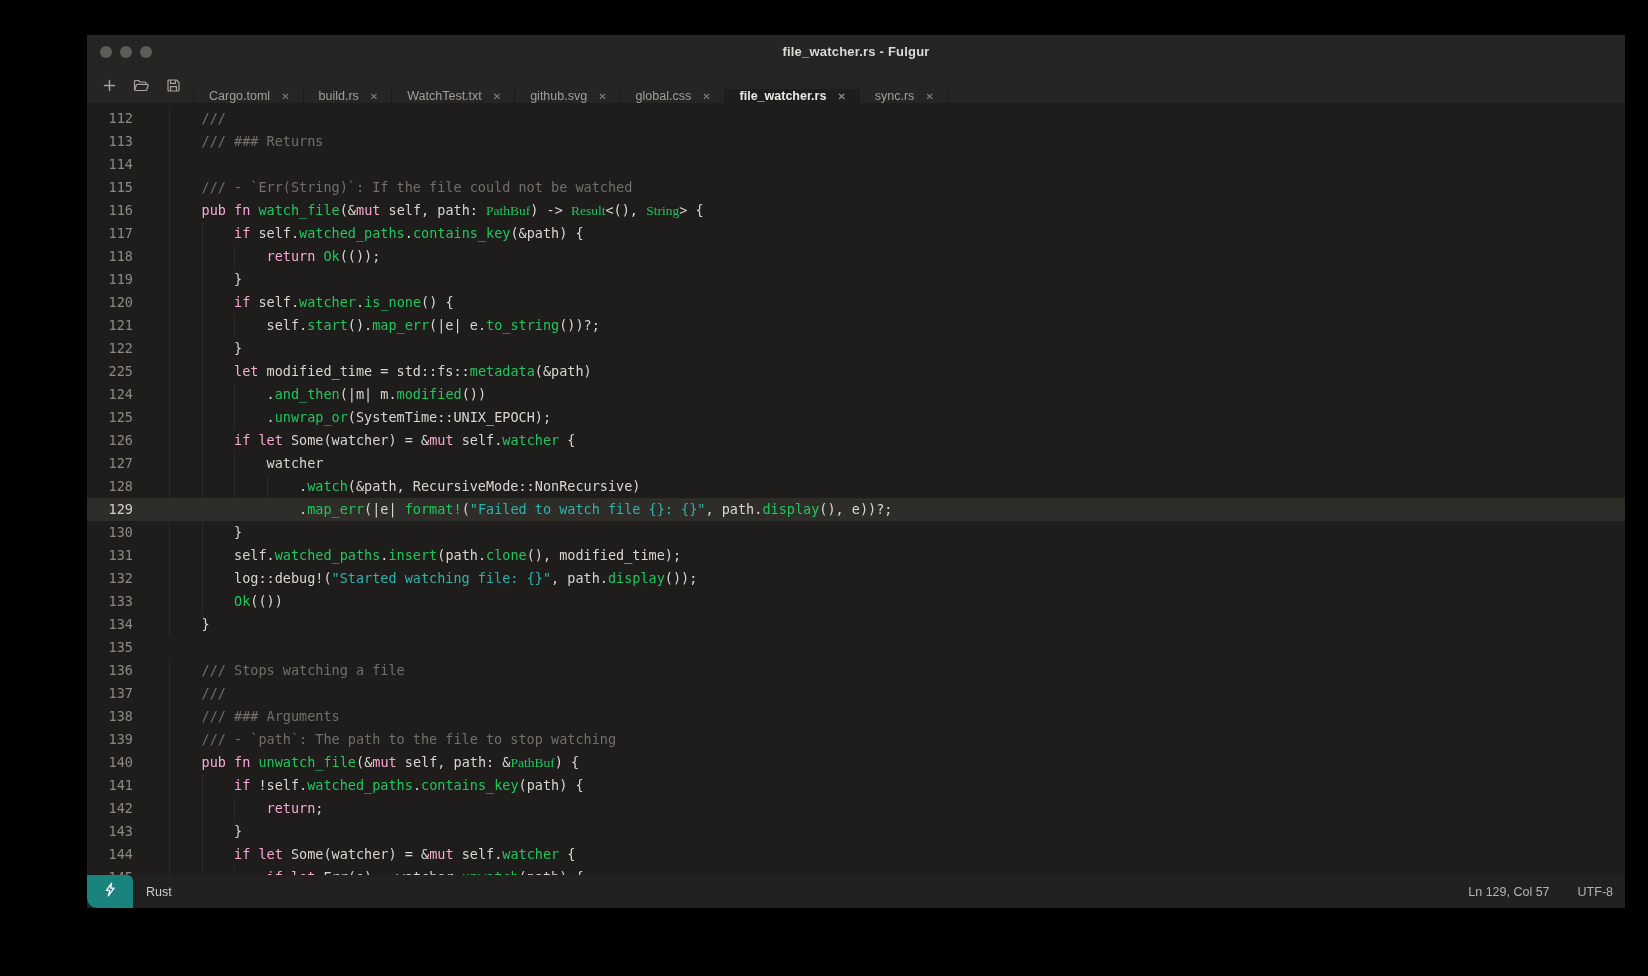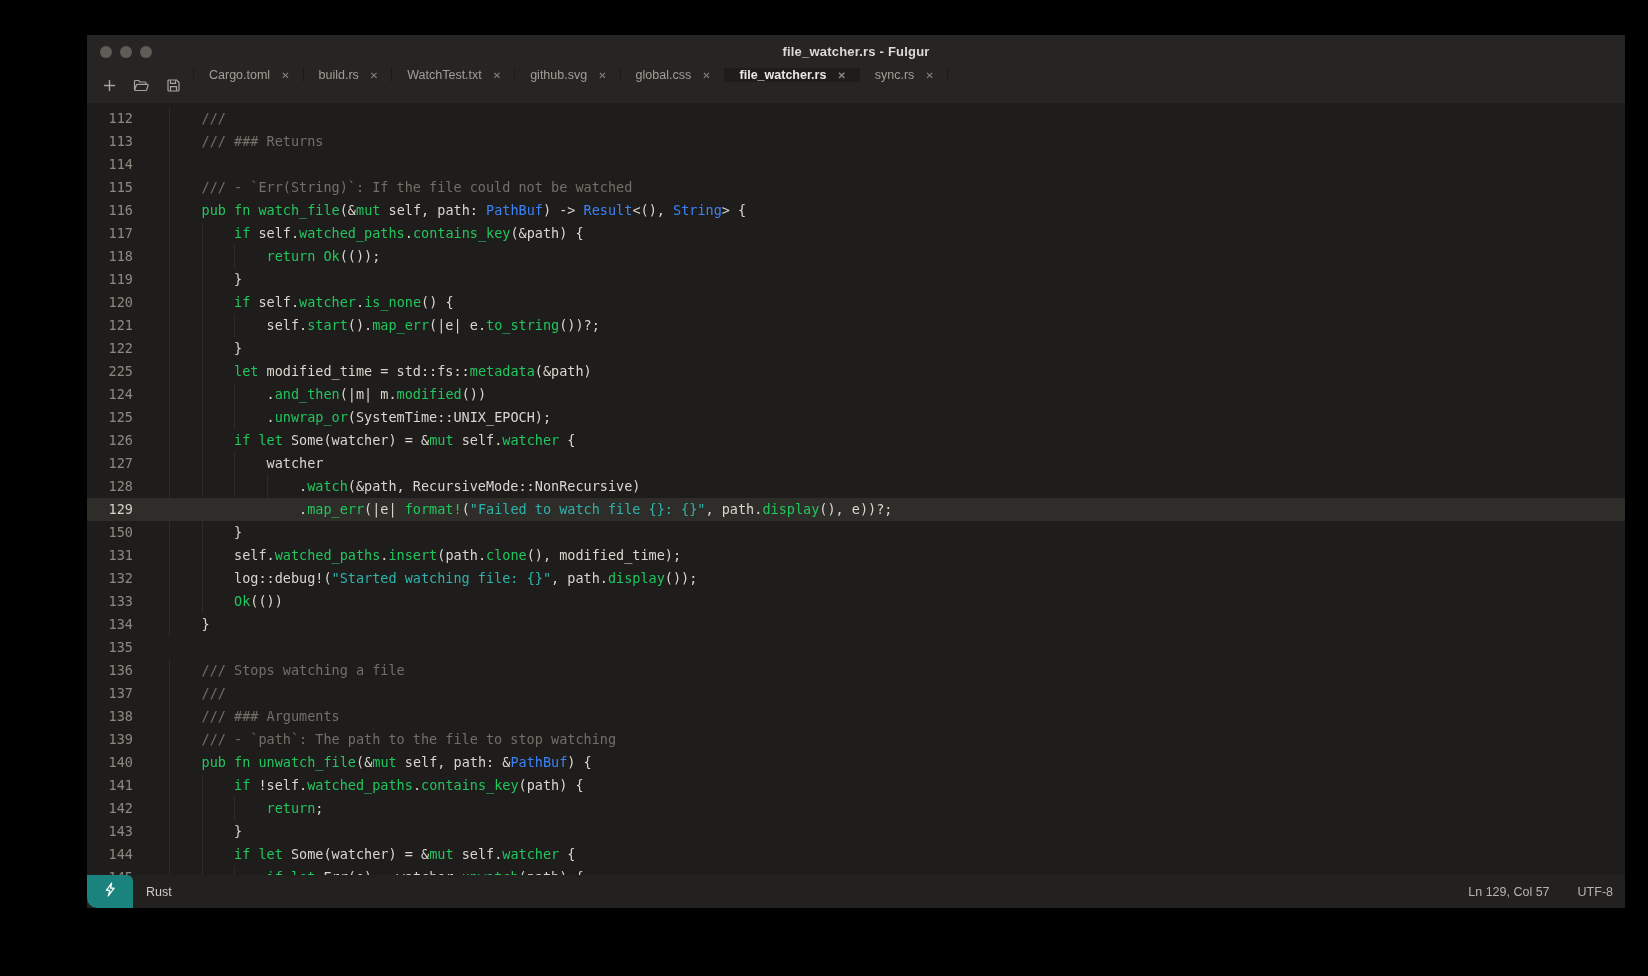--- a/index.html
+++ b/index.html
@@ -12,40 +12,40 @@
     align-items:center;justify-content:center;}
   .traffic{position:absolute;left:13px;top:0;height:100%;display:flex;align-items:center;gap:8px;}
   .dot{width:12px;height:12px;border-radius:50%;background:#5e5c56;}
   .title{color:#dbd9d3;font-size:13px;font-weight:600;letter-spacing:.2px;}
   
   .tabbar{height:35px;flex:none;background:#272523;display:flex;align-items:stretch;}
   .toolbtns{display:flex;align-items:center;padding:0 6px 0 8px;gap:4px;}
   .toolbtn{width:28px;height:26px;display:flex;align-items:center;justify-content:center;
     border-radius:5px;color:#a5a39b;}
   .toolbtn svg{display:block;}
-  .tabs{display:flex;align-items:flex-start;}
+  .tabs{display:flex;align-items:flex-end;}
   .tab{display:flex;align-items:center;gap:11px;padding:0 13px 0 15px;font-size:12.5px;
     color:#a09e96;border-left:1px solid #1c1b19;white-space:nowrap;}
   .tab:last-child{border-right:1px solid #1c1b19;}
   .tab.active{background:#1e1d1b;color:#e9e7e1;font-weight:bold;}
   .tab .close{font-size:10px;color:#8a887f;line-height:1;padding-top:1px;}
   
   .editor{flex:1;background:#1e1d1b;overflow:hidden;padding-top:4px;
     font-family:"DejaVu Sans Mono","Liberation Mono",monospace;font-size:13.5px;}
   .row{display:flex;height:23px;line-height:23px;justify-content:center;}
   .row.hl{background:#2f2d29;}
   .num{flex:none;width:46px;text-align:right;color:#8c8a80;user-select:none;}
   .row.hl .num{color:#d3d1c9;}
   .code{margin-left:36px;white-space:pre;position:relative;flex:1;color:#d8d6ce;}
   .g{position:absolute;top:0;bottom:0;width:1px;background:#2d2b27;}
   .row.hl .g{background:transparent;}
   .tk-d{color:#d8d6ce;}
-  .tk-k{color:#22c55e;}
+  .tk-k{color:#f9a8d4;}
   .tk-f{color:#22c55e;}
-  .tk-t{color:#3b82f6;}
+  .tk-t{color:#22c55e;font-family:Liberation Serif, serif;}
   .tk-s{color:#2eb3ac;}
   .tk-c{color:#716f67;}
   
   .statusbar{height:33px;flex:none;background:#23211f;display:flex;align-items:center;position:relative;}
   .lang-badge{width:46px;height:33px;background:#1b837d;border-radius:0 6px 0 10px;
     display:flex;align-items:center;justify-content:center;flex:none;}
   .lang-label{margin-left:13px;color:#cdcbc5;font-size:12.5px;}
   .status-right{position:absolute;right:12px;top:0;height:100%;display:flex;align-items:center;
     gap:28px;color:#b6b4ae;font-size:12.5px;}
 </style>
@@ -181,21 +181,21 @@
       </div>
       <div class="row">
         <span class="num">128</span>
         <span class="code"><span class="g" style="left: calc(0ch);"></span><span class="g" style="left: calc(4ch);"></span><span class="g" style="left: calc(8ch);"></span><span class="g" style="left: calc(12ch);"></span><span class="tk-d">                .</span><span class="tk-f">watch</span><span class="tk-d">(&amp;path, RecursiveMode::NonRecursive)</span></span>
       </div>
       <div class="row hl">
         <span class="num">129</span>
         <span class="code"><span class="g" style="left: calc(0ch);"></span><span class="g" style="left: calc(4ch);"></span><span class="g" style="left: calc(8ch);"></span><span class="g" style="left: calc(12ch);"></span><span class="tk-d">                .</span><span class="tk-f">map_err</span><span class="tk-d">(|e| </span><span class="tk-f">format!</span><span class="tk-d">(</span><span class="tk-s">"Failed to watch file {}: {}"</span><span class="tk-d">, path.</span><span class="tk-f">display</span><span class="tk-d">(), e))?;</span></span>
       </div>
       <div class="row">
-        <span class="num">150</span>
+        <span class="num">130</span>
         <span class="code"><span class="g" style="left: calc(0ch);"></span><span class="g" style="left: calc(4ch);"></span><span class="tk-d">        }</span></span>
       </div>
       <div class="row">
         <span class="num">131</span>
         <span class="code"><span class="g" style="left: calc(0ch);"></span><span class="g" style="left: calc(4ch);"></span><span class="tk-d">        self.</span><span class="tk-f">watched_paths</span><span class="tk-d">.</span><span class="tk-f">insert</span><span class="tk-d">(path.</span><span class="tk-f">clone</span><span class="tk-d">(), modified_time);</span></span>
       </div>
       <div class="row">
         <span class="num">132</span>
         <span class="code"><span class="g" style="left: calc(0ch);"></span><span class="g" style="left: calc(4ch);"></span><span class="tk-d">        log::debug!(</span><span class="tk-s">"Started watching file: {}"</span><span class="tk-d">, path.</span><span class="tk-f">display</span><span class="tk-d">());</span></span>
       </div>

